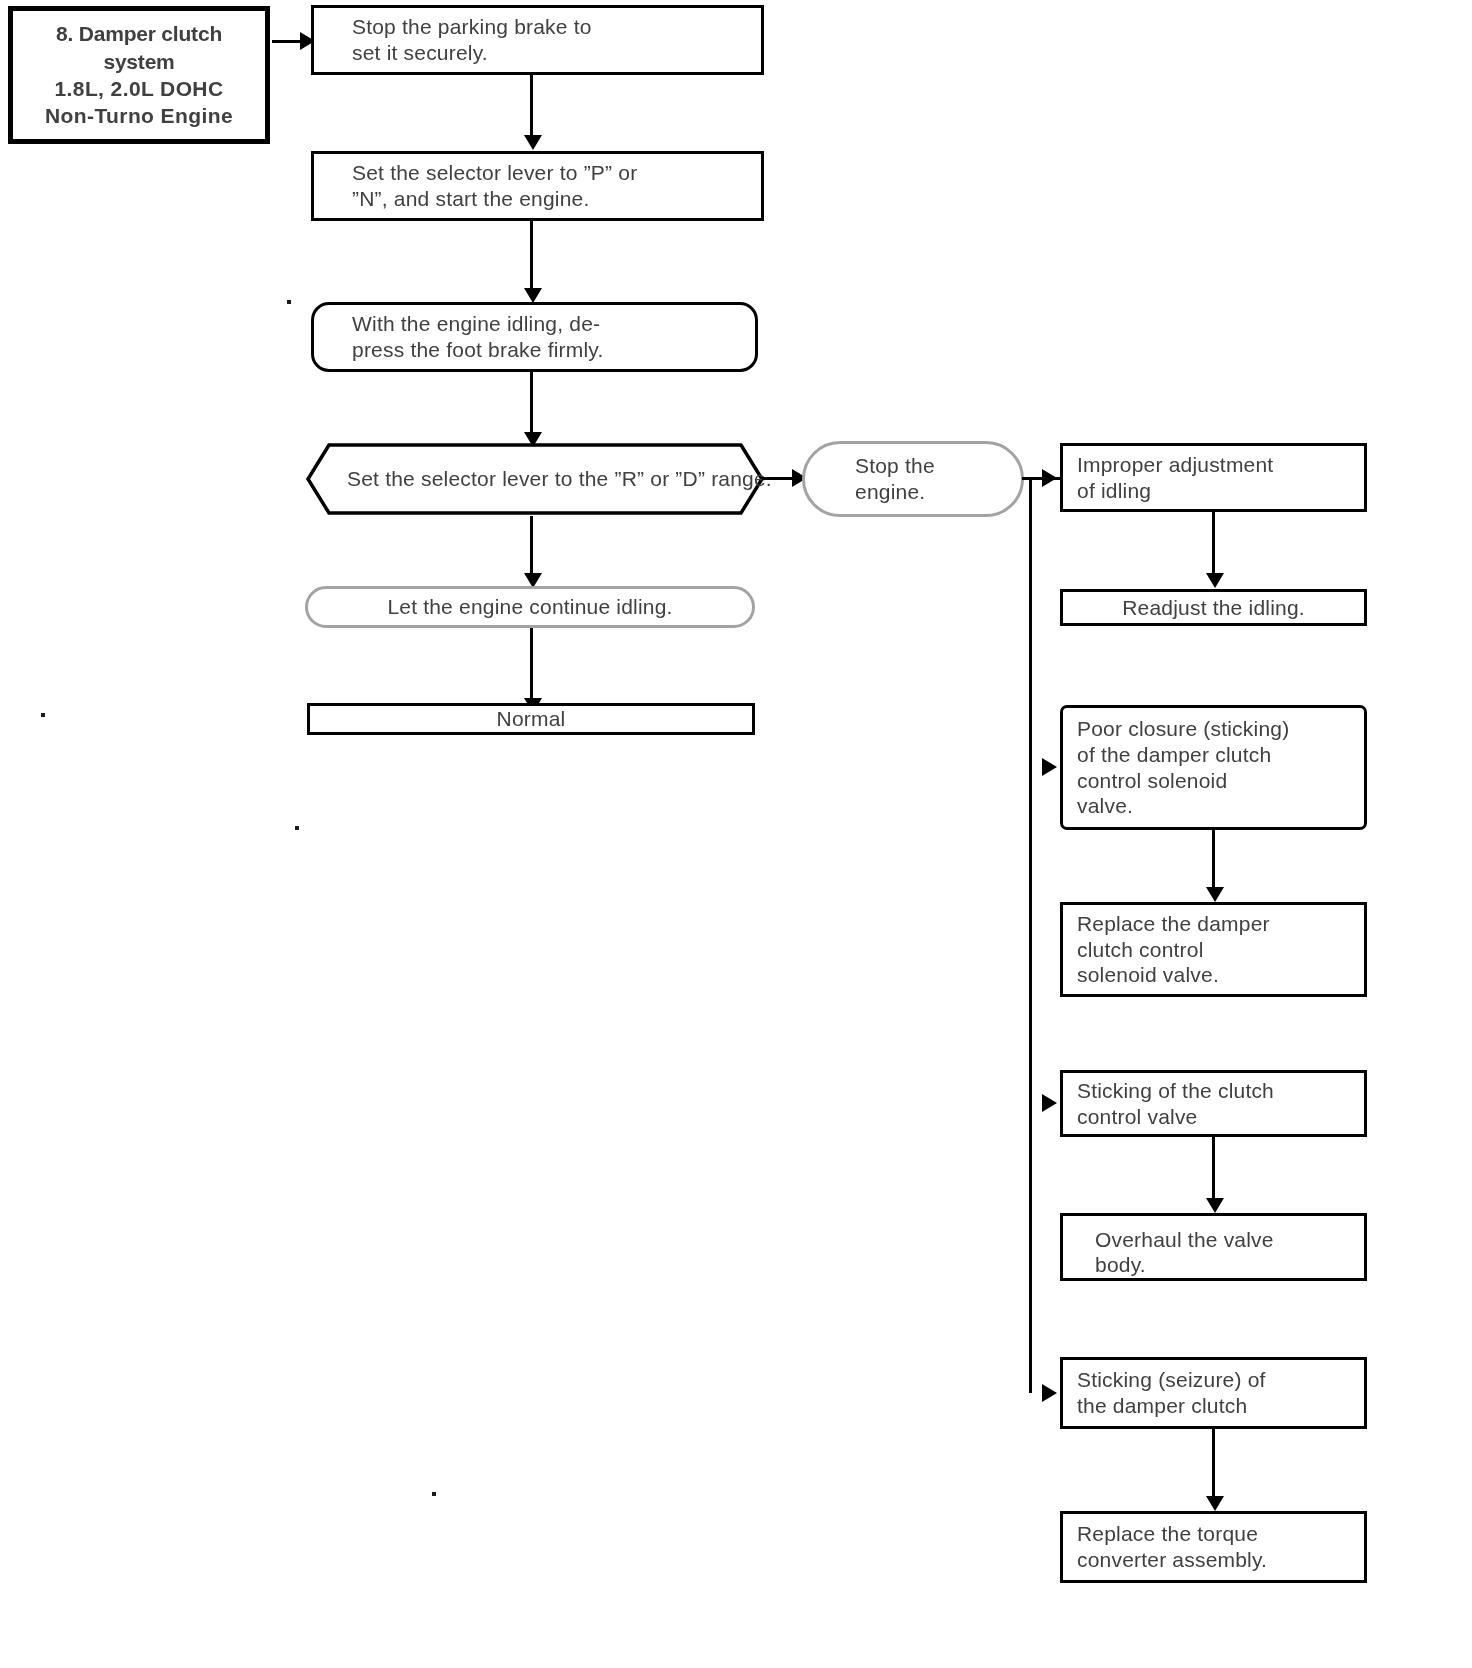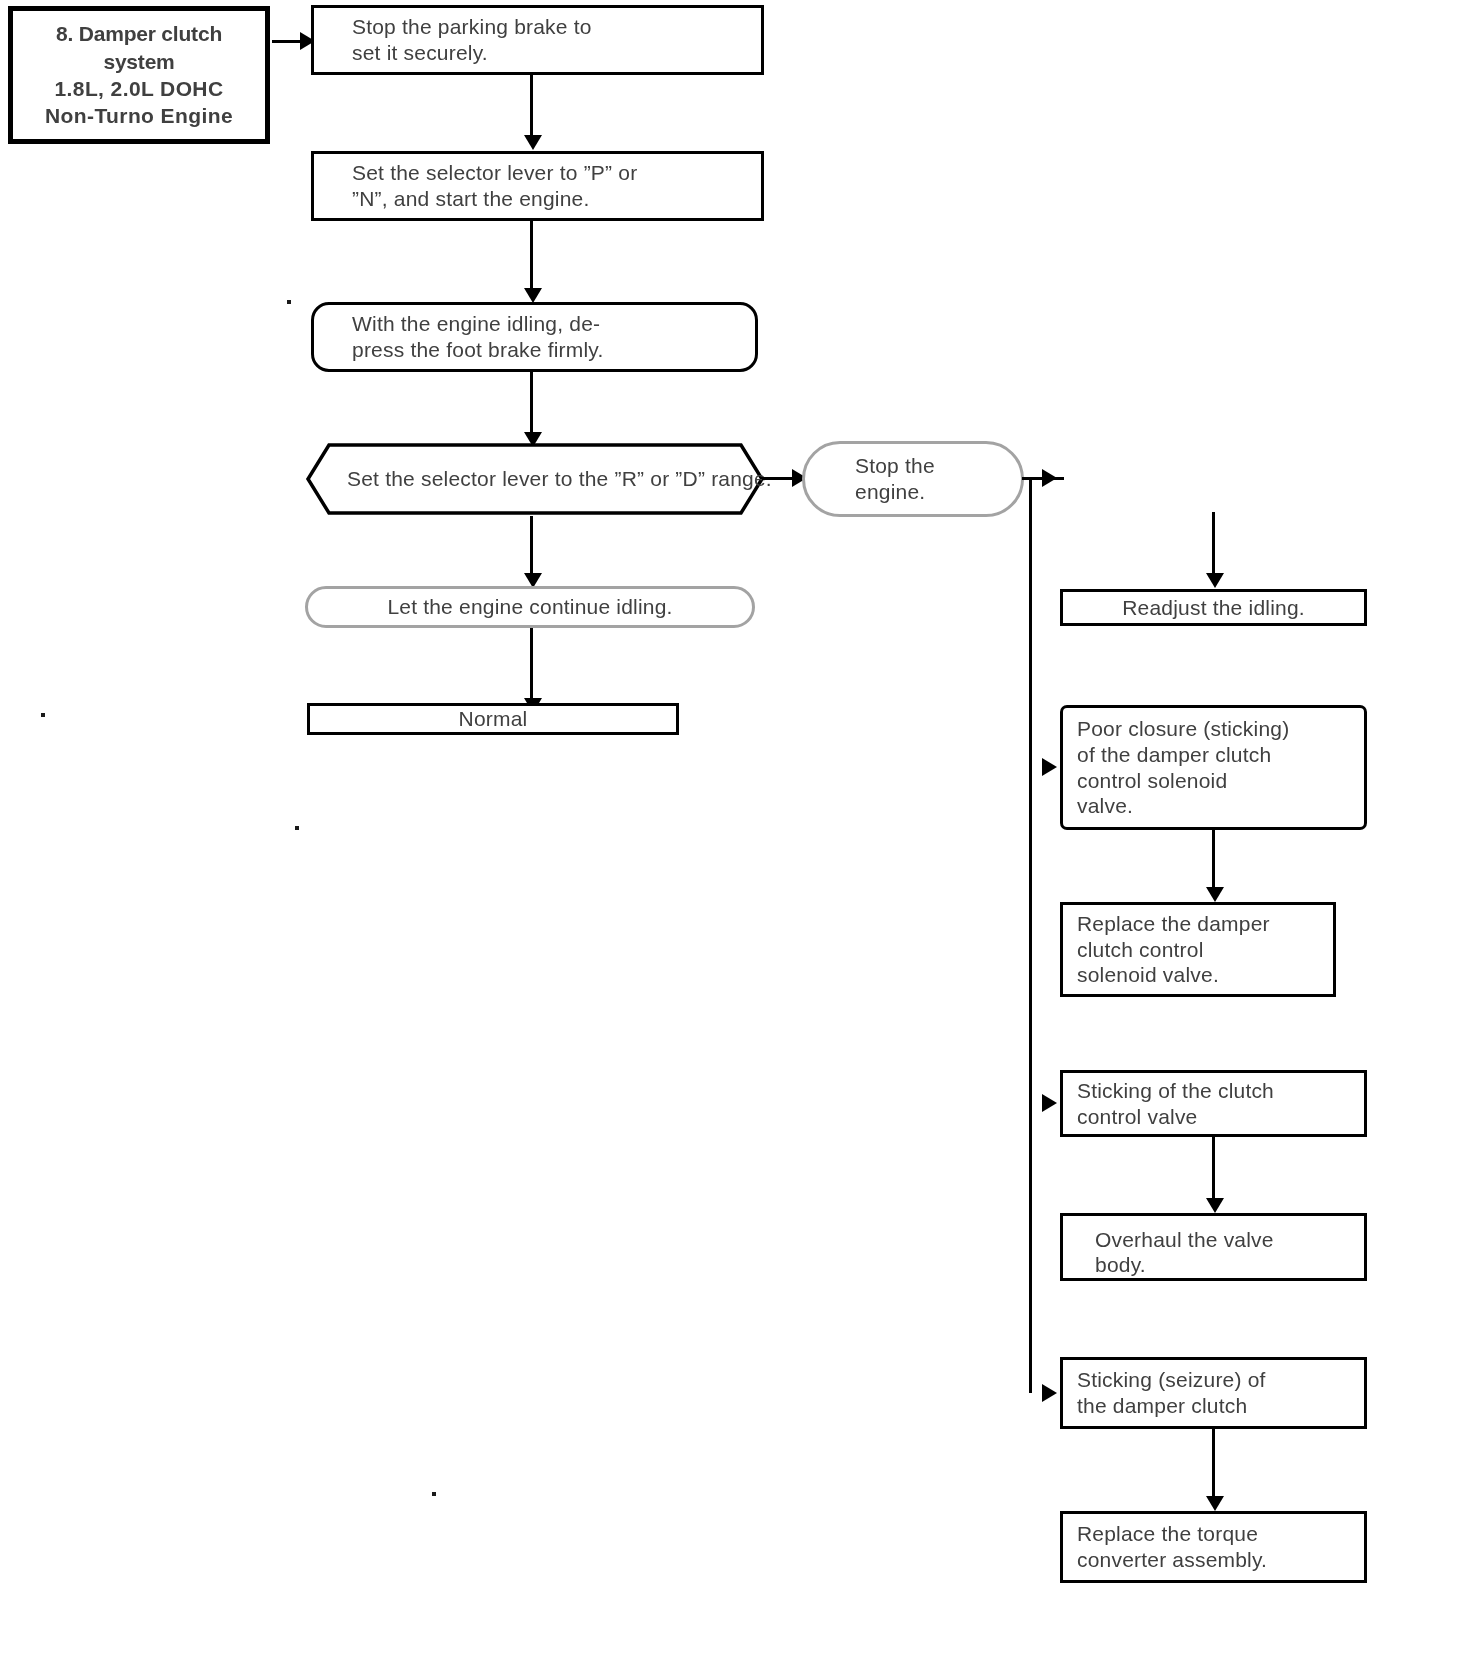--- a/index.html
+++ b/index.html
@@ -175,46 +175,50 @@
 engine.</span>
   </div>
 
   <div class="node stadium body-txt t-center" style="left:305px; top:586px; width:450px; height:42px;">
     <span class="txt">Let  the  engine  continue  idling.</span>
   </div>
 
   <div class="vline" style="left:530px; top:628px; height:75px;"></div>
   <div class="arrow-down" style="left:524px; top:698px;"></div>
 
-  <div class="node rect body-txt t-center" style="left:307px; top:703px; width:372px; height:32px;">
+  <div class="node rect body-txt t-center" style="left:307px; top:703px; width:448px; height:32px;">
     <span class="txt">Normal</span>
   </div>
 
   <div class="hline" style="left:1022px; top:477px; width:42px;"></div>
 
   <div class="arrow-right" style="left:1042px; top:469px;"></div>
 
   <div class="vline" style="left:1029px; top:477px; height:916px;"></div>
 
+  <div class="node rect body-txt t-left pad-l3" style="left:1060px; top:443px; width:307px; height:69px;">
+    <span class="txt">Improper  adjustment
+of idling</span>
+  </div>
   <div class="vline" style="left:1212px; top:512px; height:66px;"></div>
   <div class="arrow-down" style="left:1206px; top:573px;"></div>
   <div class="node rect body-txt t-center" style="left:1060px; top:589px; width:307px; height:37px;">
     <span class="txt">Readjust  the  idling.</span>
   </div>
 
   <div class="arrow-right" style="left:1042px; top:758px;"></div>
   <div class="node rect body-txt t-left pad-l3" style="left:1060px; top:705px; width:307px; height:125px;border-radius:7px;">
     <span class="txt">Poor  closure  (sticking)
 of  the  damper  clutch
 control  solenoid
 valve.</span>
   </div>
   <div class="vline" style="left:1212px; top:830px; height:62px;"></div>
   <div class="arrow-down" style="left:1206px; top:887px;"></div>
-  <div class="node rect body-txt t-left pad-l3" style="left:1060px; top:902px; width:276px; height:95px;">
+  <div class="node rect body-txt t-left pad-l3" style="left:1060px; top:902px; width:307px; height:95px;">
     <span class="txt">Replace  the  damper
 clutch  control
 solenoid  valve.</span>
   </div>
 
   <div class="arrow-right" style="left:1042px; top:1094px;"></div>
   <div class="node rect body-txt t-left pad-l3" style="left:1060px; top:1070px; width:307px; height:67px;">
     <span class="txt">Sticking   of   the   clutch
 control  valve</span>
   </div>

